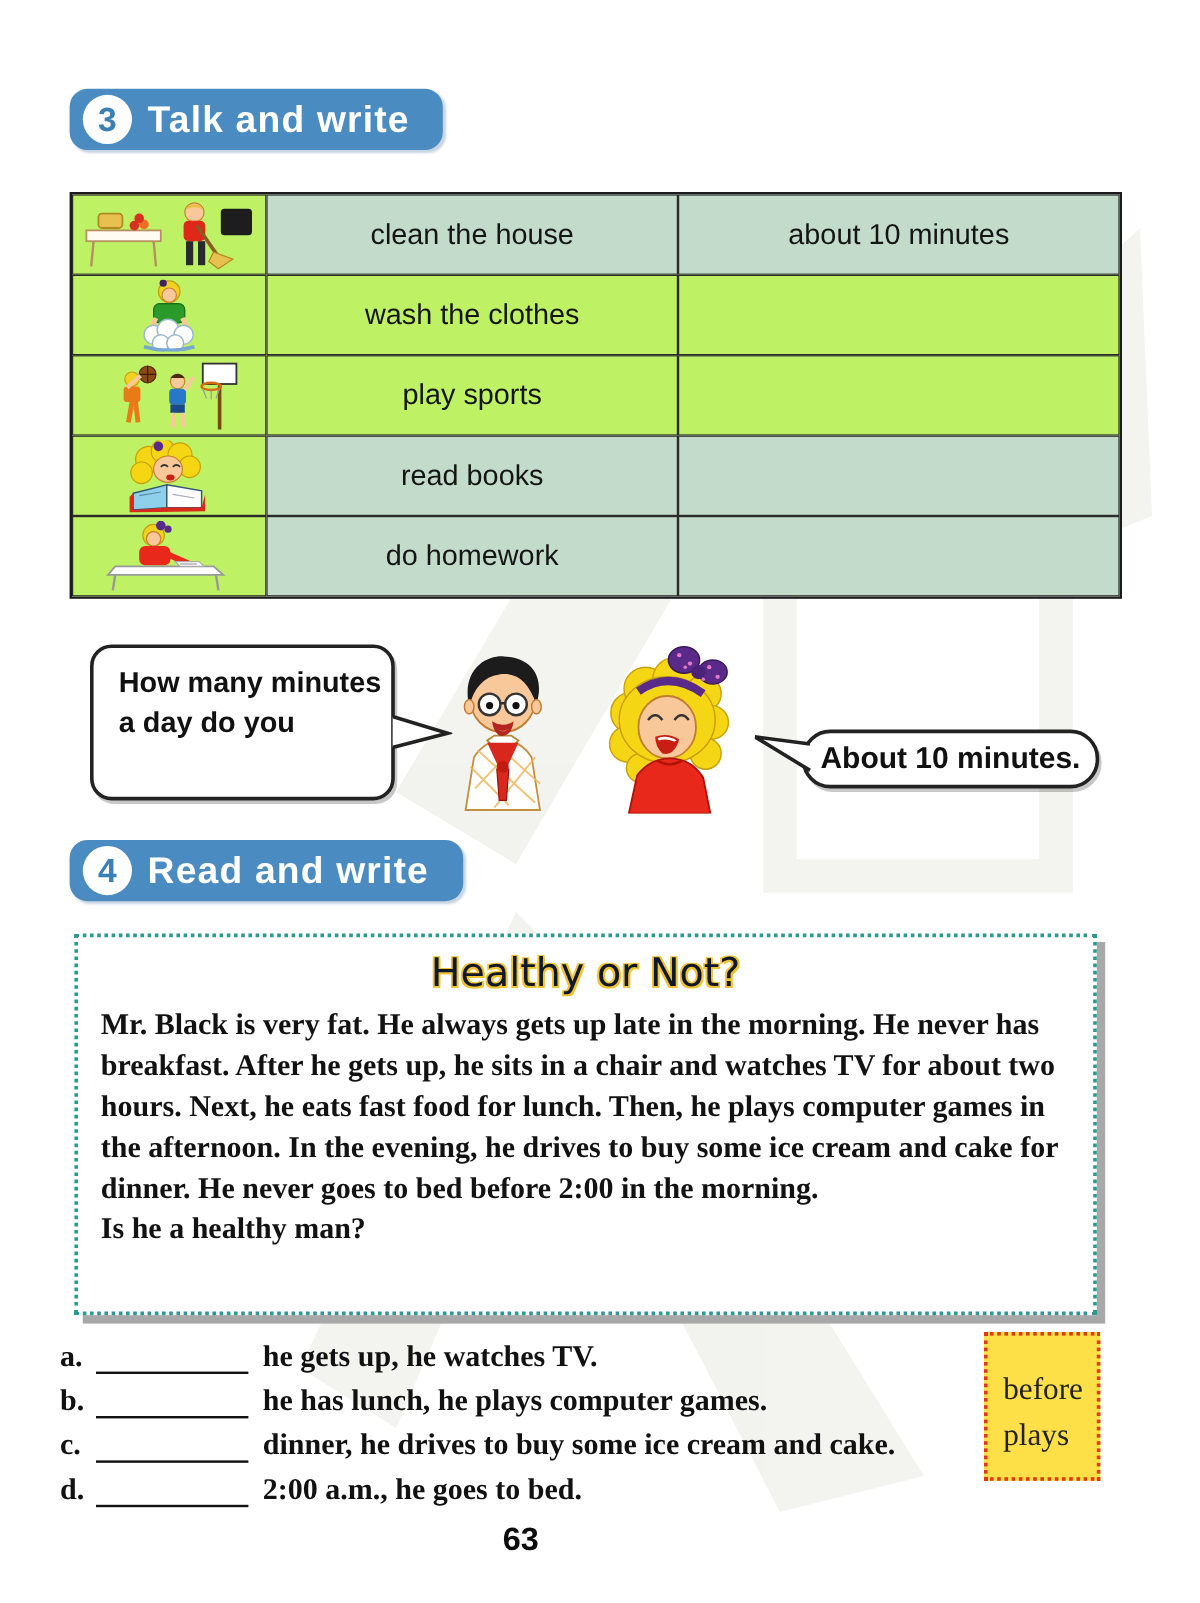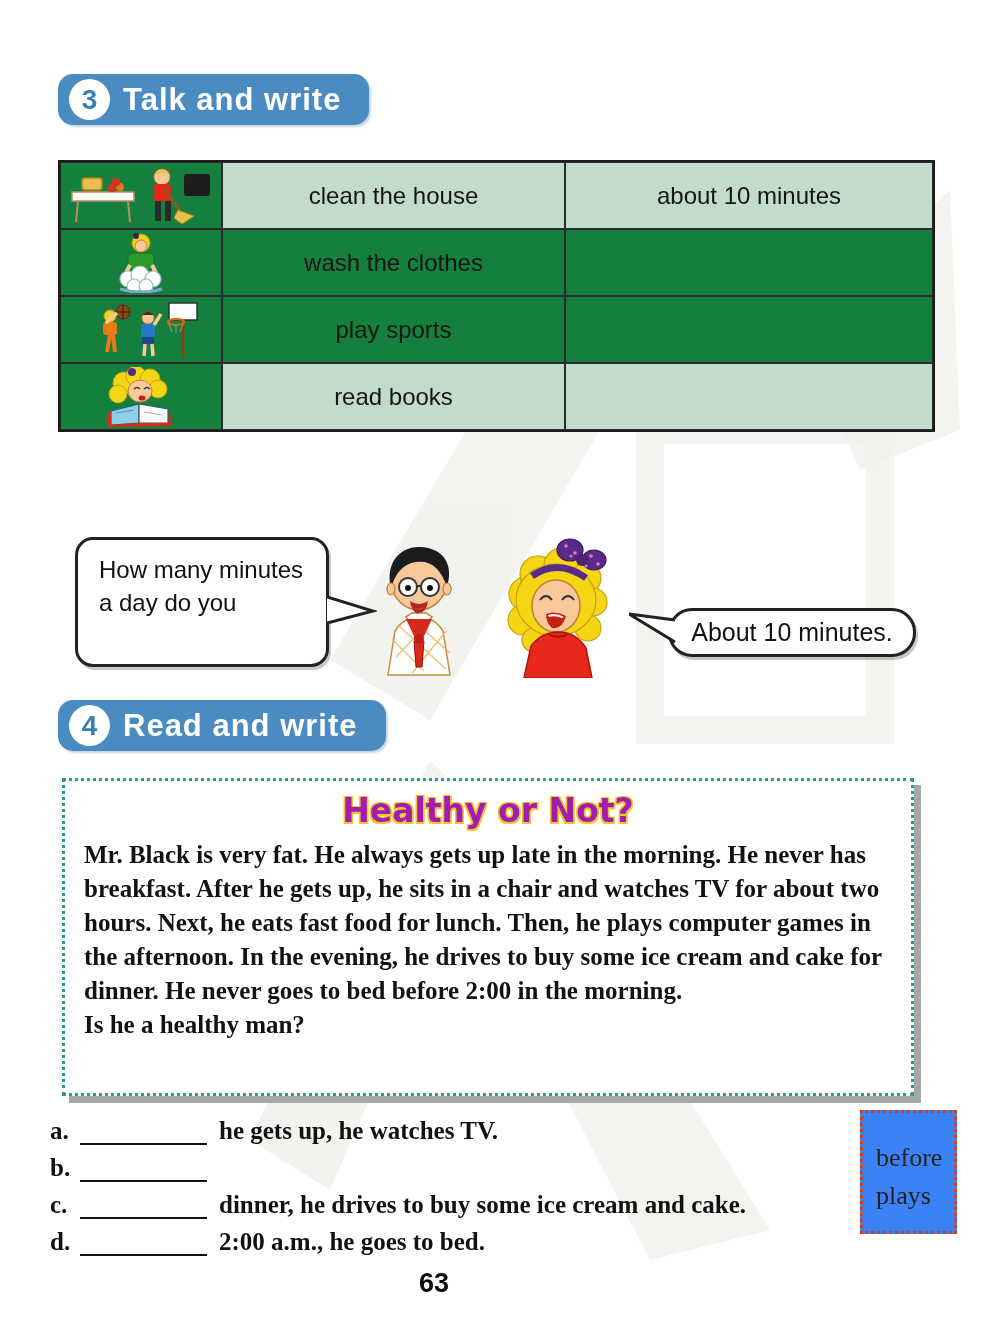--- a/index.html
+++ b/index.html
@@ -16,62 +16,62 @@
       align-items:center; justify-content:center; flex:0 0 auto; }
   .header-title { color:#ffffff; font-weight:bold; font-size:31px;
       letter-spacing:1px; margin-left:13px; white-space:nowrap; }
   #header3 { top:74px; }
   #header4 { top:700px; }
 
   
   .table { position:absolute; left:58px; top:160px; border:2px solid #1b1b1b; z-index:2; }
   .trow { display:grid; grid-template-columns:162px 343px 368px; height:67px; }
   .tcell { border:1px solid #2b2b2b; display:flex; align-items:center;
-      justify-content:center; font-size:24px; color:#151515; background:#15803d; }
+      justify-content:center; font-size:24px; color:#151515; background:#bef264; }
   .shaded { background:#c2dbca; }
   .img-cell svg { height:60px; }
 
   
   .bubble { background:#ffffff; border:3px solid #222222; position:absolute;
-      font-weight:normal; color:#111; z-index:2; box-shadow:2px 3px 0 rgba(0,0,0,.22); }
+      font-weight:bold; color:#111; z-index:2; box-shadow:2px 3px 0 rgba(0,0,0,.22); }
   #bubble-q { left:75px; top:537px; width:254px; height:130px; border-radius:18px;
       padding:13px 0 0 21px; font-size:24px; line-height:33px; }
   #bubble-a { left:668px; top:608px; width:248px; height:49px; border-radius:24px;
       display:flex; align-items:center; justify-content:center; font-size:25px; }
   .tail { position:absolute; z-index:3; }
   #tail-q { left:327px; top:590px; }
   #tail-a { left:629px; top:612px; }
   .char { position:absolute; z-index:2; }
   #boy { left:368px; top:543px; }
   #girl { left:496px; top:536px; }
 
   
   .reading-box { position:absolute; left:62px; top:778px; width:852px; height:318px;
       background:#ffffff; border:3px dotted #2a9a93; box-shadow:7px 7px 0 #a8a8a8;
       z-index:2; padding:10px 19px 0 19px; }
   .reading-title { text-align:center; font-family:"DejaVu Sans", sans-serif;
-      font-weight:bold; font-size:33px; color:#a21caf; margin-bottom:8px;
+      font-weight:normal; font-size:33px; color:#0f172a; margin-bottom:8px;
       text-shadow:1.5px 1.5px 0 #f0c430, -1.5px -1.5px 0 #f0c430,
                   1.5px -1.5px 0 #f0c430, -1.5px 1.5px 0 #f0c430; }
   .reading-text { font-family:"Liberation Serif", serif; font-weight:bold;
       font-size:25px; line-height:34px; color:#121212; }
 
   
   .exercises { position:absolute; left:50px; top:1108px; z-index:2;
       font-family:"Liberation Serif", serif; font-weight:bold; font-size:25px; color:#111; }
   .ex-row { height:37px; display:flex; align-items:flex-end; white-space:nowrap; }
   .ex-label { width:30px; }
   .blank { display:inline-block; width:127px; border-bottom:2.5px solid #111;
       height:22px; margin-right:12px; }
 
   
   .word-bank { position:absolute; left:820px; top:1110px; width:97px; height:124px;
-      background:#3b82f6; border:3px dotted #e23a0e; z-index:2;
+      background:#fde047; border:3px dotted #e23a0e; z-index:2;
       font-family:"Liberation Serif", serif; font-size:26px; color:#222;
-      padding:26px 0 0 13px; line-height:38px;margin-left:40px; }
+      padding:26px 0 0 13px; line-height:38px; }
 
   .page-number { position:absolute; left:0; top:1268px; width:868px;
       text-align:center; font-weight:bold; font-size:27px; color:#0c0c0c; z-index:2; }
 </style>
 </head>
 <body>
 
 <svg id="watermark" width="1000" height="1336">
   <g fill="#f0f0ec" opacity="0.8">
     <polygon points="330,660 520,340 600,430 430,720"></polygon>
@@ -182,20 +182,39 @@
         <path d="M73,37 L102,42 L102,56 L73,56 Z" fill="#fdfdfd" stroke="#357" stroke-width="1.2"></path>
         <path d="M42,47 L45,44 L45,58 L73,56 L102,56 L105,45 L105,59 L42,60 Z" fill="#d82a1a"></path>
         <line x1="50" y1="46" x2="68" y2="43" stroke="#5a8aa8" stroke-width="1"></line>
         <line x1="78" y1="45" x2="96" y2="48" stroke="#aab" stroke-width="1"></line>
       </svg>
     </div>
     <div class="tcell shaded">read books</div>
     <div class="tcell shaded"></div>
   </div>
 
+  <div class="trow">
+    <div class="tcell img-cell">
+      <svg viewBox="0 0 150 60" width="150">
+        <circle cx="62" cy="12" r="9" fill="#f0d020" stroke="#c0a010" stroke-width="1"></circle>
+        <circle cx="68" cy="4" r="4" fill="#5a2a8a"></circle>
+          <circle cx="74" cy="7" r="3" fill="#5a2a8a"></circle>
+        <ellipse cx="62" cy="15" rx="6" ry="6" fill="#f8c89a" stroke="#c88030" stroke-width="1"></ellipse>
+        <rect x="50" y="21" width="26" height="16" rx="5" fill="#e8281a"></rect>
+        <line x1="74" y1="28" x2="92" y2="36" stroke="#e8281a" stroke-width="5"></line>
+        <polygon points="30,38 112,38 120,45 24,45" fill="#fdfdfd" stroke="#999" stroke-width="1.5"></polygon>
+        <line x1="30" y1="45" x2="28" y2="58" stroke="#999" stroke-width="2"></line>
+        <line x1="114" y1="45" x2="116" y2="58" stroke="#999" stroke-width="2"></line>
+        <polygon points="80,34 100,34 104,38 84,38" fill="#ffffff" stroke="#aaa" stroke-width="1"></polygon>
+        <line x1="84" y1="36" x2="98" y2="36" stroke="#888" stroke-width="0.8"></line>
+      </svg>
+    </div>
+    <div class="tcell shaded">do homework</div>
+    <div class="tcell shaded"></div>
+  </div>
 </div>
 
 <div class="bubble" id="bubble-q">
   <div>How many minutes</div>
   <div>a day do you</div>
 </div>
 <svg class="tail" id="tail-q" width="50" height="40">
   <polygon points="0,7 46,21 0,33" fill="#ffffff"></polygon>
   <polyline points="0,7 46,21 0,33" fill="none" stroke="#222" stroke-width="3"></polyline>
 </svg>
@@ -282,20 +301,21 @@
 
 <div class="exercises">
   <div class="ex-row">
     <span class="ex-label">a.</span>
     <span class="blank"></span>
     <span>he gets up, he watches TV.</span>
   </div>
   <div class="ex-row">
     <span class="ex-label">b.</span>
     <span class="blank"></span>
+    <span>he has lunch, he plays computer games.</span>
   </div>
   <div class="ex-row">
     <span class="ex-label">c.</span>
     <span class="blank"></span>
     <span>dinner, he drives to buy some ice cream and cake.</span>
   </div>
   <div class="ex-row">
     <span class="ex-label">d.</span>
     <span class="blank"></span>
     <span>2:00 a.m., he goes to bed.</span>

